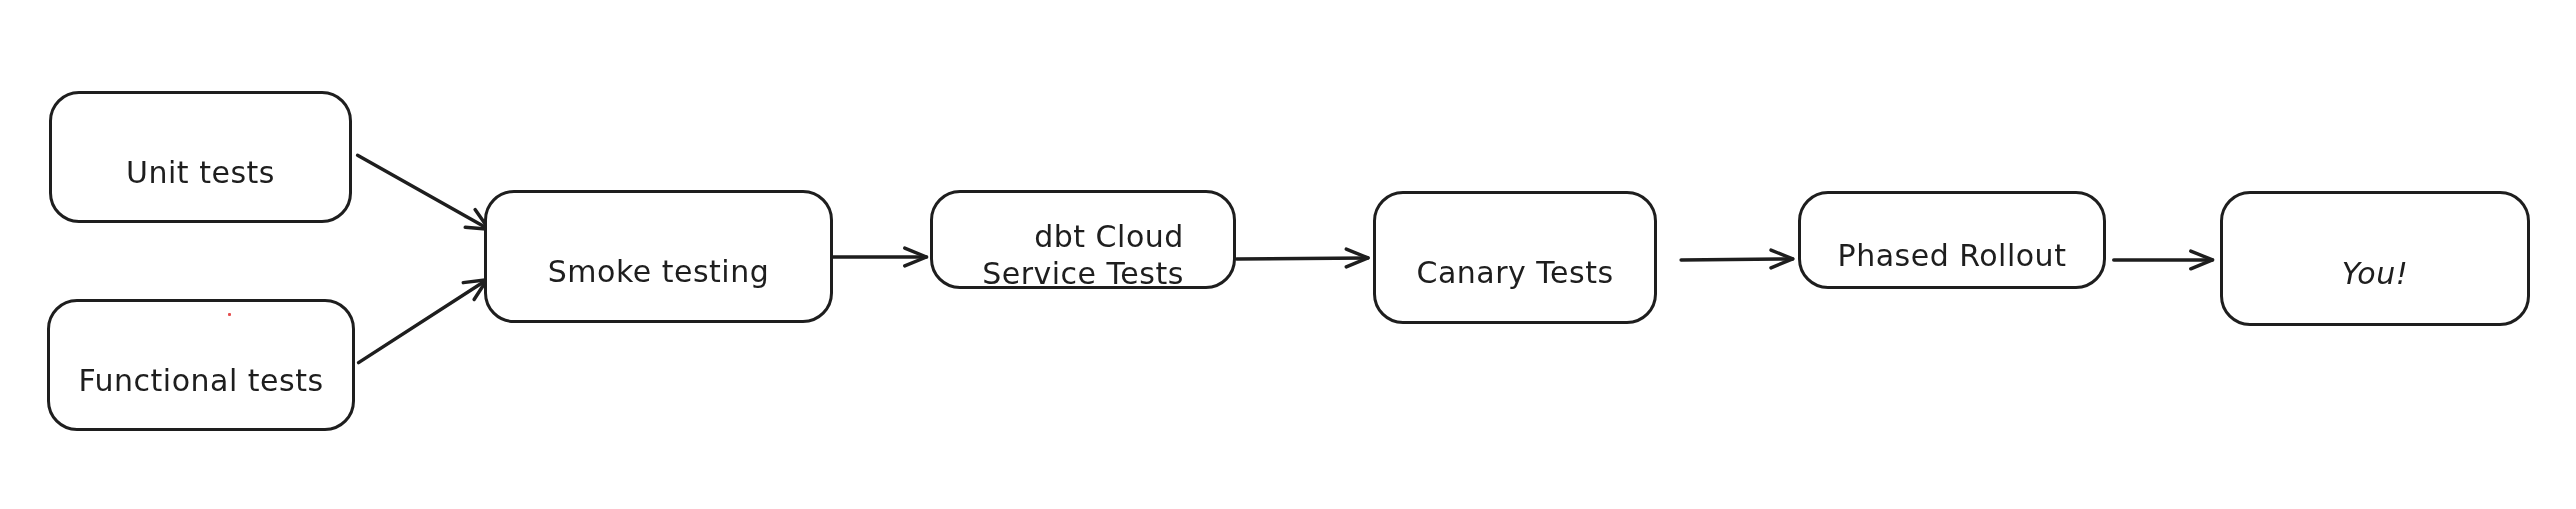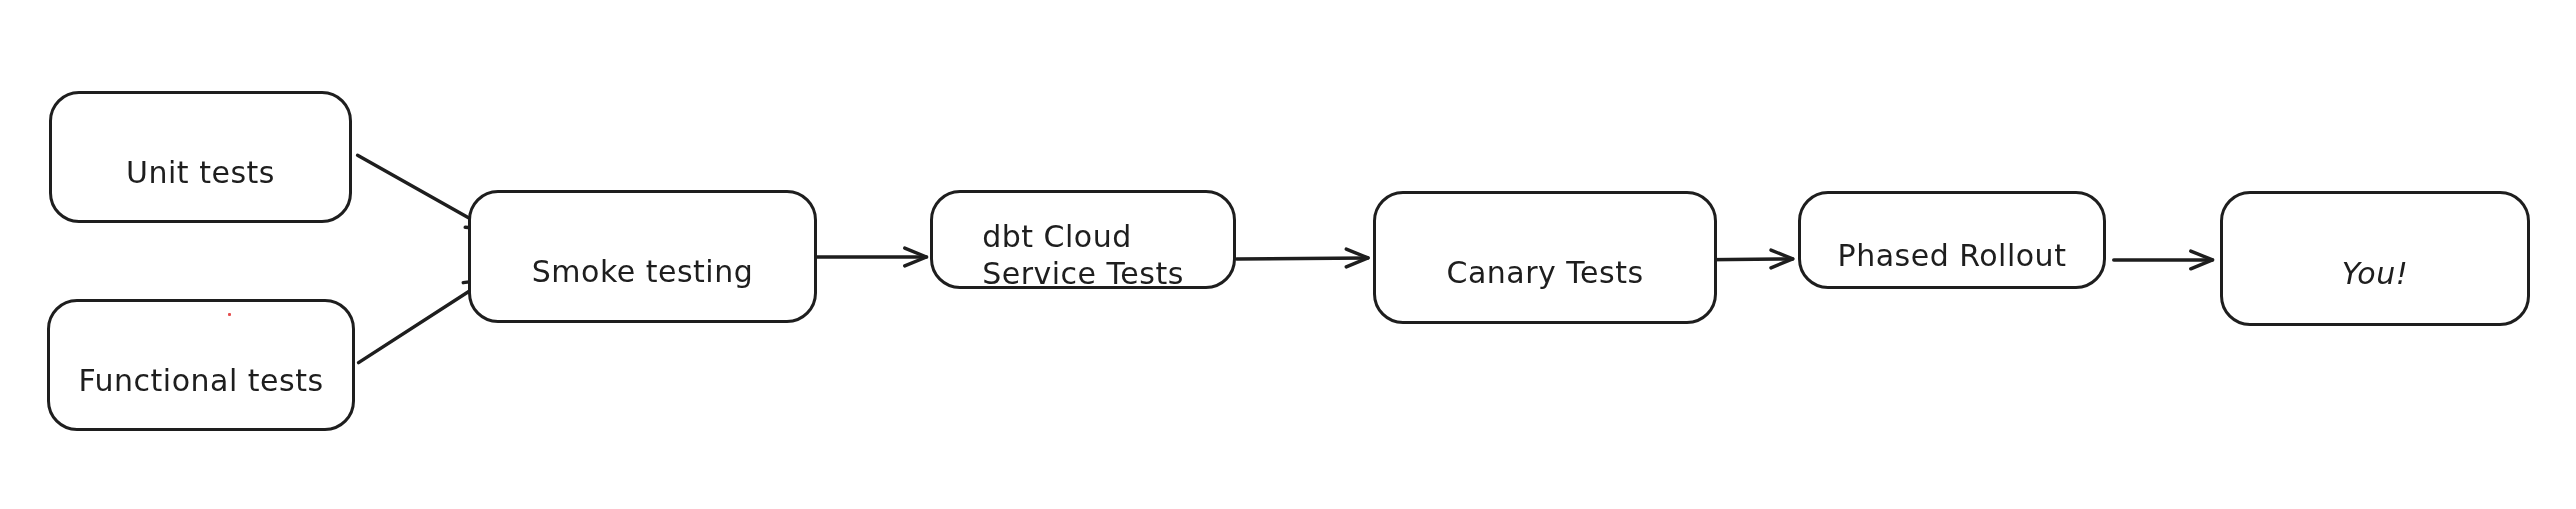--- a/index.html
+++ b/index.html
@@ -38,21 +38,21 @@
     border: 3.5px solid var(--stroke);
     border-radius: 30px;
     display: flex;
     align-items: center;
     justify-content: center;
     color: var(--stroke);
   }
   .node .label {
     font-size: 30px;
     line-height: 37px;
-    text-align: left;
+    text-align: right;
     white-space: pre-line;
     color: var(--stroke);
     letter-spacing: 0.5px;
     margin-top: 30px;
   }
   .stray-dot {
     position: absolute;
     left: 228px;
     top: 313px;
     width: 3px;
@@ -95,30 +95,30 @@
   </svg>
 
   <div class="node" style="left:49px; top:91px; width:303px; height:132px;">
     <span class="label">Unit tests</span>
   </div>
 
   <div class="node" style="left:47px; top:299px; width:308px; height:132px;">
     <span class="label">Functional tests</span>
   </div>
 
-  <div class="node" style="left:468px; top:190px; width:349px; height:133px;">
+  <div class="node" style="left:484px; top:190px; width:349px; height:133px;">
     <span class="label">Smoke testing</span>
   </div>
 
   <div class="node" style="left:930px; top:190px; width:306px; height:99px;">
     <span class="label">dbt Cloud
 Service Tests</span>
   </div>
 
-  <div class="node" style="left:1373px; top:191px; width:344px; height:133px;">
+  <div class="node" style="left:1373px; top:191px; width:284px; height:133px;">
     <span class="label">Canary Tests</span>
   </div>
 
   <div class="node" style="left:1798px; top:191px; width:308px; height:98px;">
     <span class="label">Phased Rollout</span>
   </div>
 
   <div class="node" style="left:2220px; top:191px; width:310px; height:135px;font-style:italic;">
     <span class="label">You!</span>
   </div>

